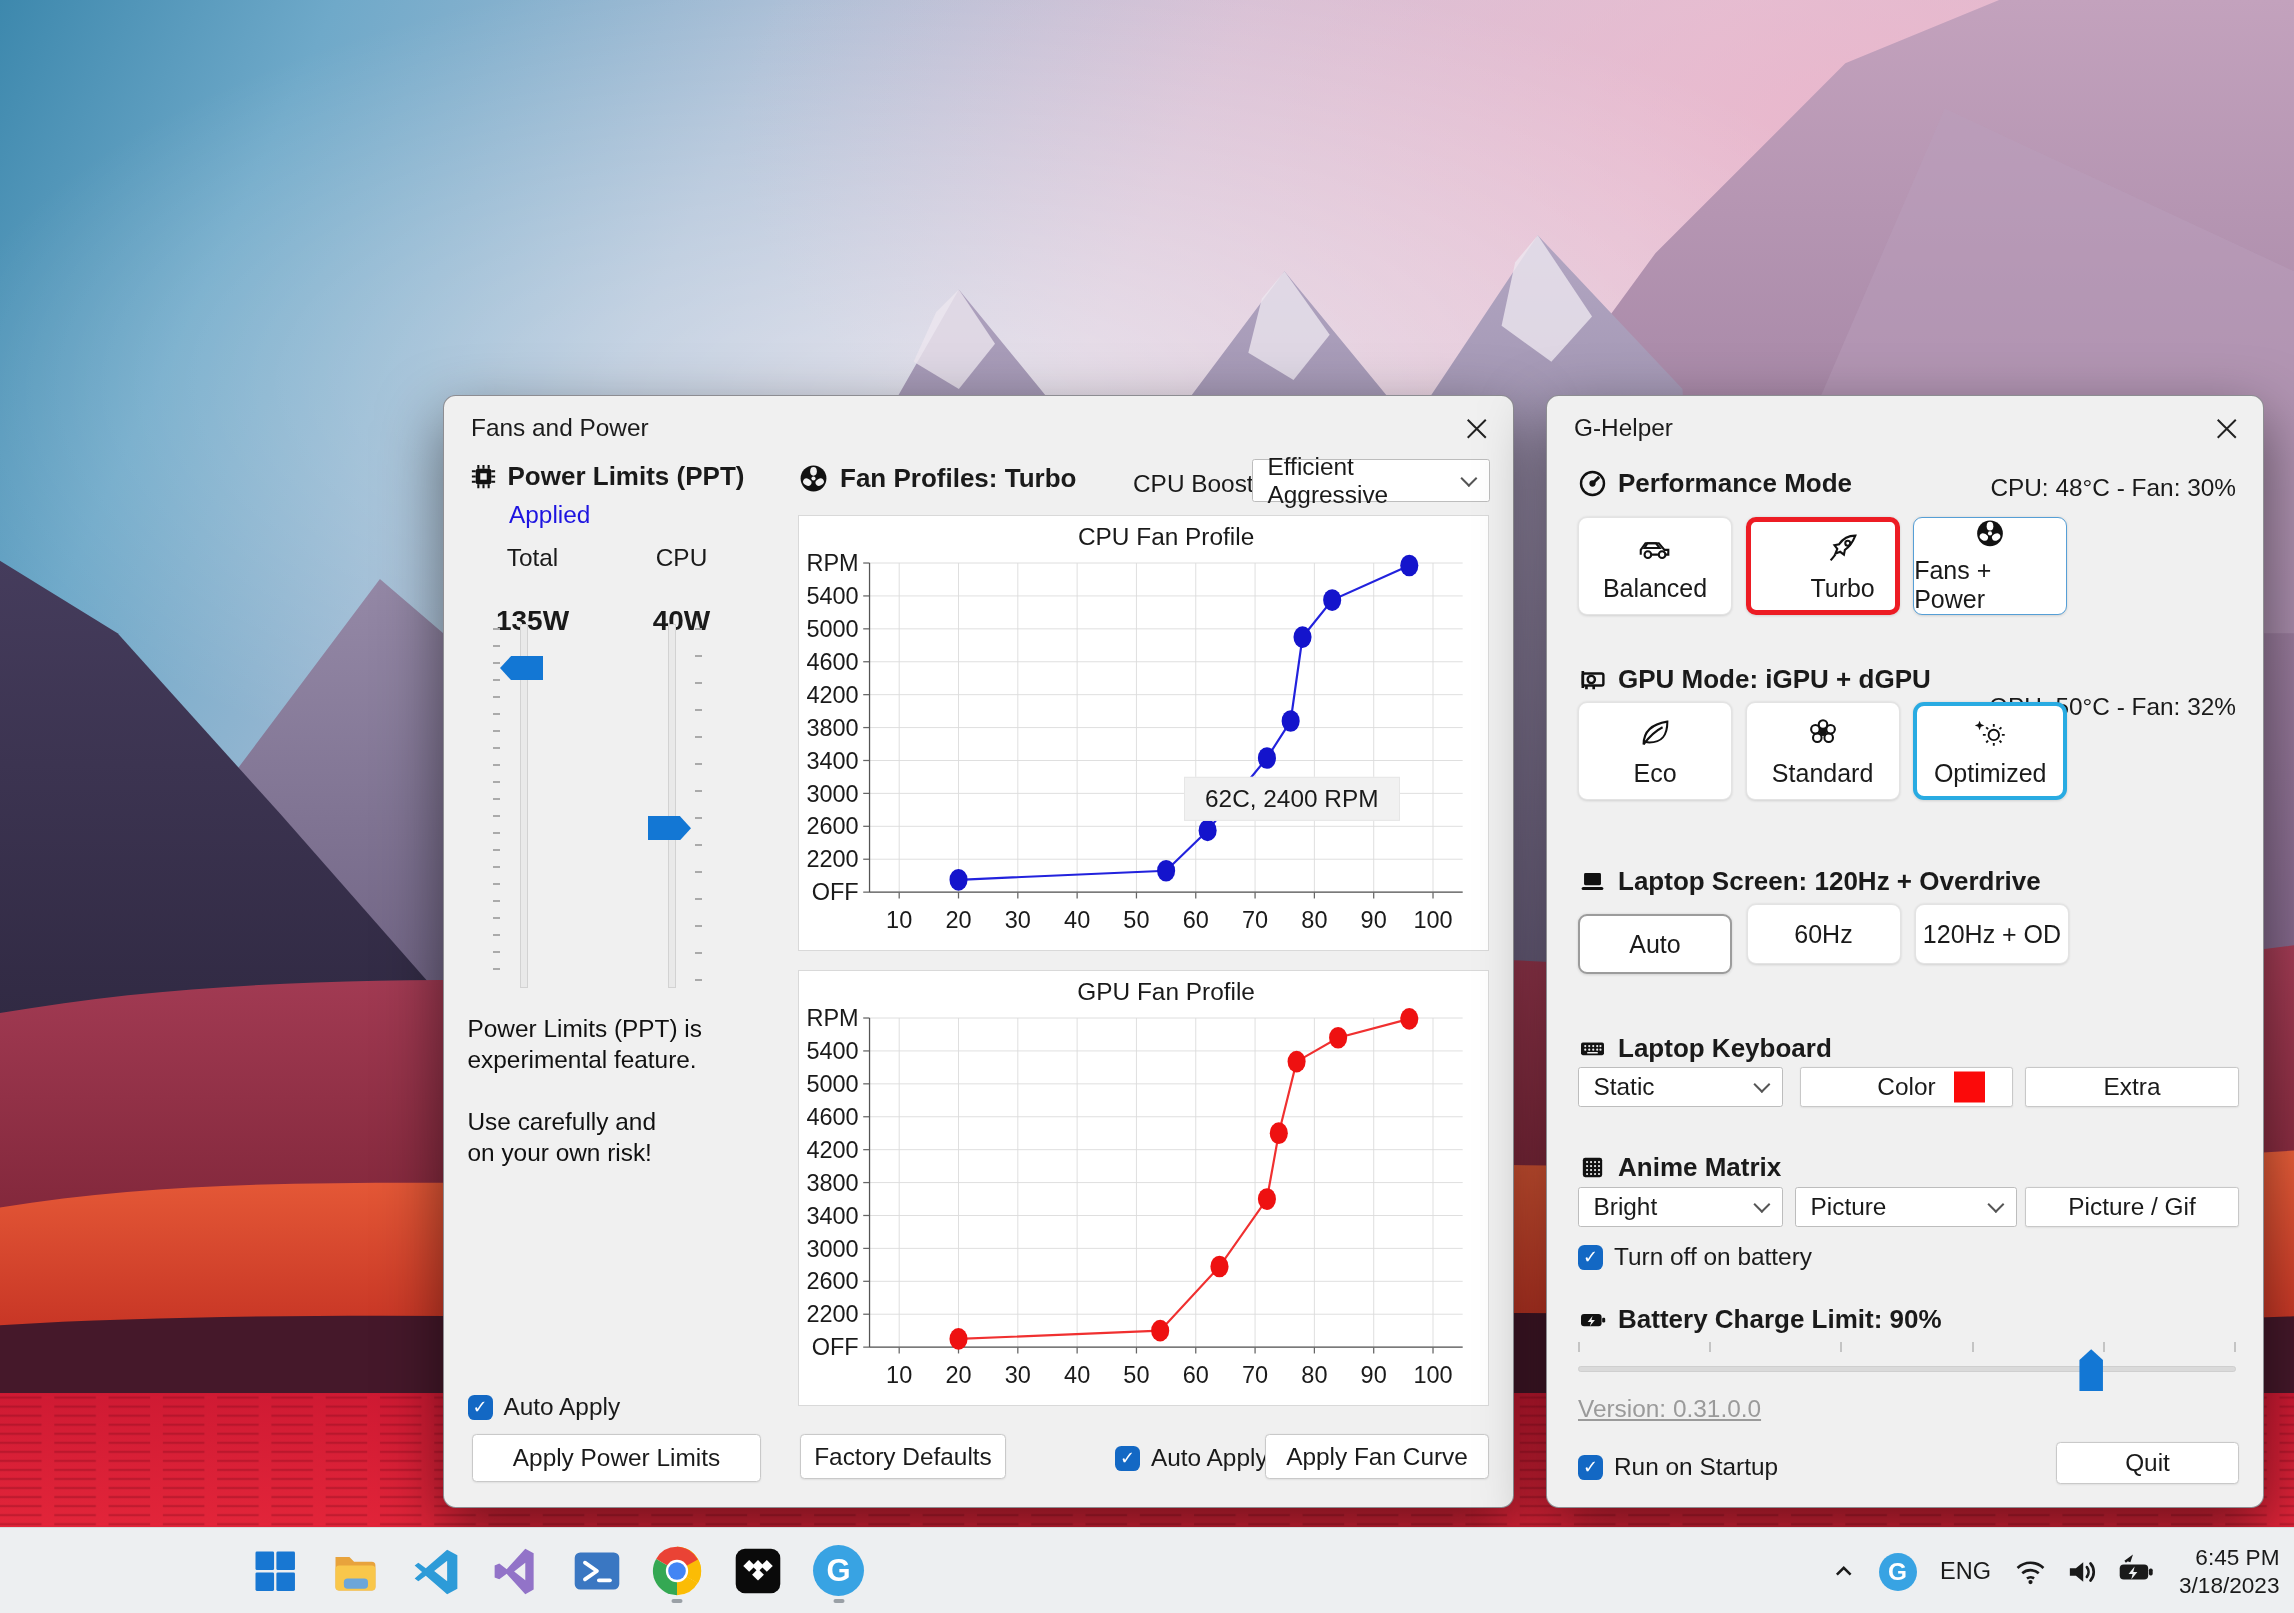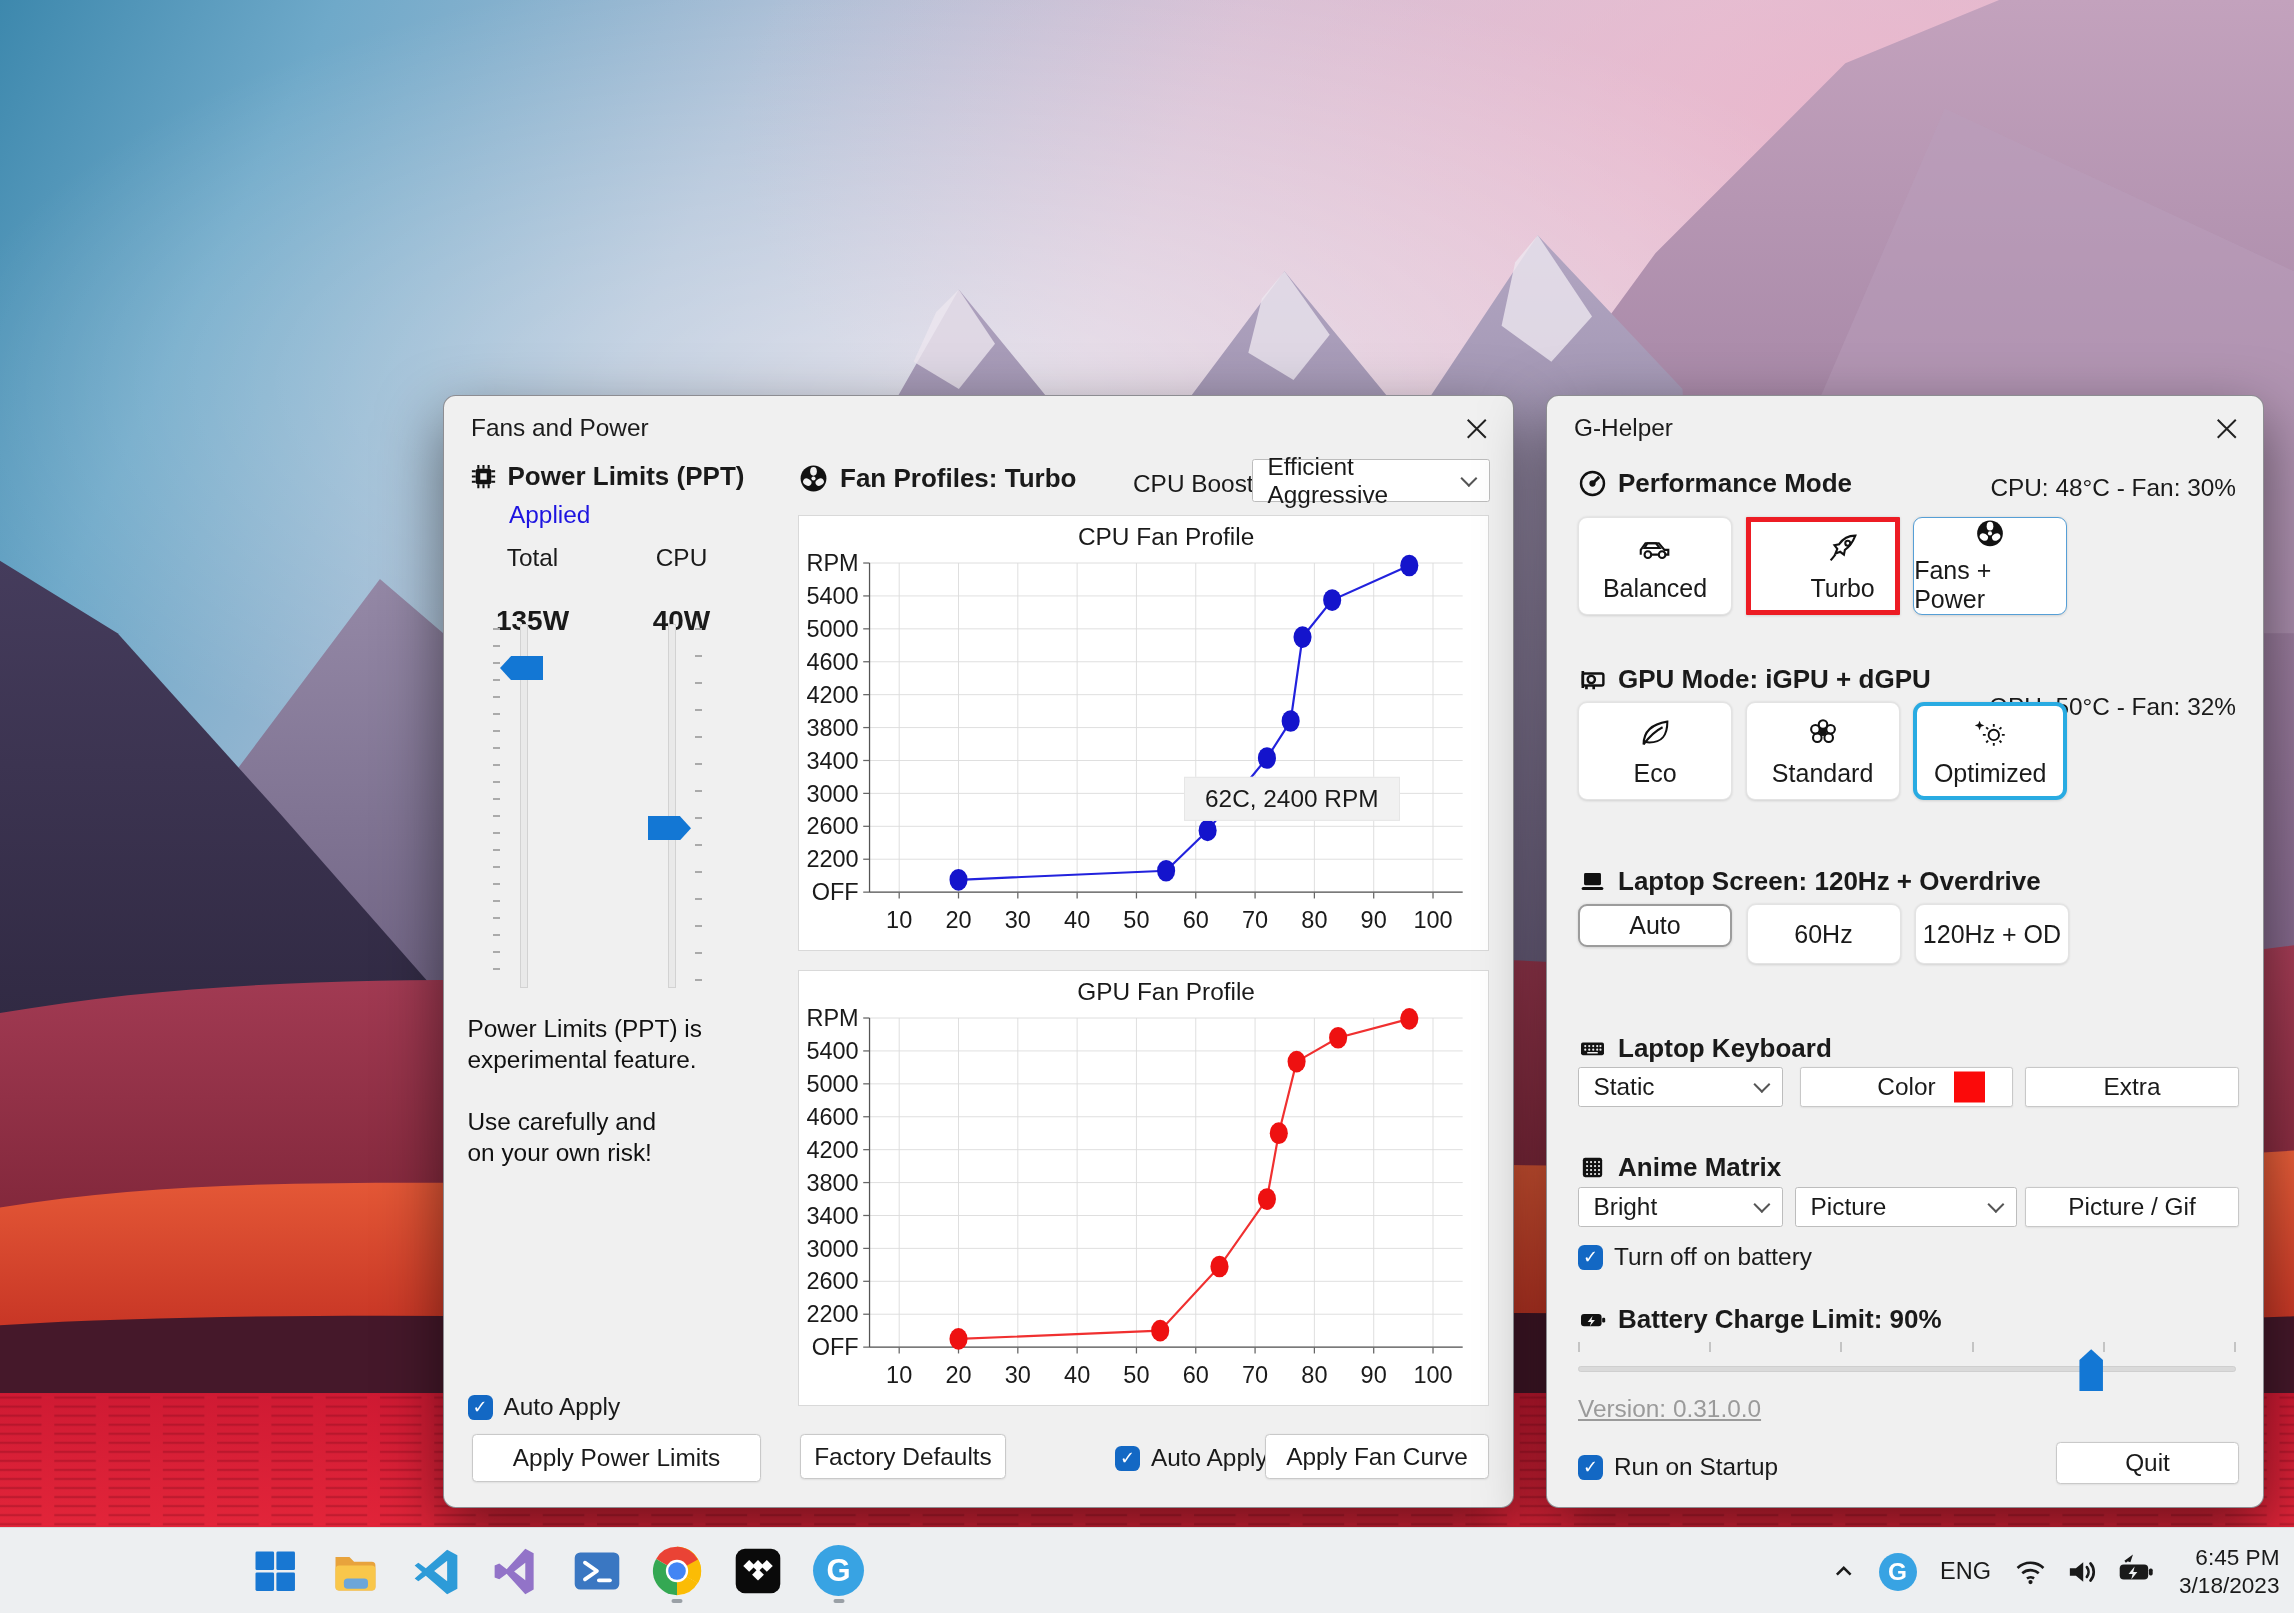--- a/index.html
+++ b/index.html
@@ -68,21 +68,21 @@
   
   .gh-head { position:absolute; left:31px; display:flex; align-items:center; gap:11px;
              font-size:26px; font-weight:bold; }
   .gh-head svg { width:29px; height:29px; }
   .gh-status { position:absolute; right:27px; font-size:24.4px; font-weight:normal; }
   .mode-row { position:absolute; left:31px; display:flex; gap:13.6px; }
   .mode-btn { width:154px; height:98px; background:#fff; border:0.9px solid #e3e3e3; border-radius:9px;
               box-shadow:0 0.9px 2.7px rgba(0,0,0,.13); display:flex; flex-direction:column;
               align-items:center; justify-content:center; gap:7.2px; font-size:25px; }
   .mode-btn svg { width:38px; height:38px; }
-  .b-red  { border:5.4px solid #ed1c24; border-radius:1px;padding-left:40px; }
+  .b-red  { border:5.4px solid #ed1c24; border-radius:10px;padding-left:40px; }
   .b-blue-thin { border:1.8px solid #569fd6; }
   .b-blue { border:4.5px solid #29abe2; border-radius:11px; }
   .b-gray { border:2.7px solid #9c9c9c; }
   .flat-btn { position:absolute; height:40px; background:#fff; border:0.9px solid #c8c8c8; border-radius:2.7px;
               display:flex; align-items:center; justify-content:center; font-size:24.4px;
               box-shadow:0 0.9px 1.8px rgba(0,0,0,.07); }
   .flat-dd { position:absolute; height:40px; }
   .swatch { position:absolute; right:27px; top:50%; transform:translateY(-50%); width:31px; height:31px; }
 
   .bslider { position:absolute; left:31px; top:946px; width:658px; height:54px; }
@@ -500,21 +500,21 @@
     </div>
 
     <div class="gh-head" style="top:470px;">
       <svg viewBox="0 0 24 24">
         <rect x="5" y="5" width="14" height="10" rx="1.2" fill="#111"></rect>
         <rect x="3" y="16.5" width="18" height="2.6" rx="1.3" fill="#111"></rect>
       </svg>
       <span>Laptop Screen: 120Hz + Overdrive</span>
     </div>
     <div class="mode-row" style="top:508px; gap:14.5px;">
-      <div class="mode-btn b-gray" style="height:43px;">
+      <div class="mode-btn b-gray" style="height:60px;margin-top:10px;">
         <span>Auto</span>
       </div>
       <div class="mode-btn" style="height:60px;">
         <span>60Hz</span>
       </div>
       <div class="mode-btn" style="height:60px;">
         <span>120Hz + OD</span>
       </div>
     </div>
 

